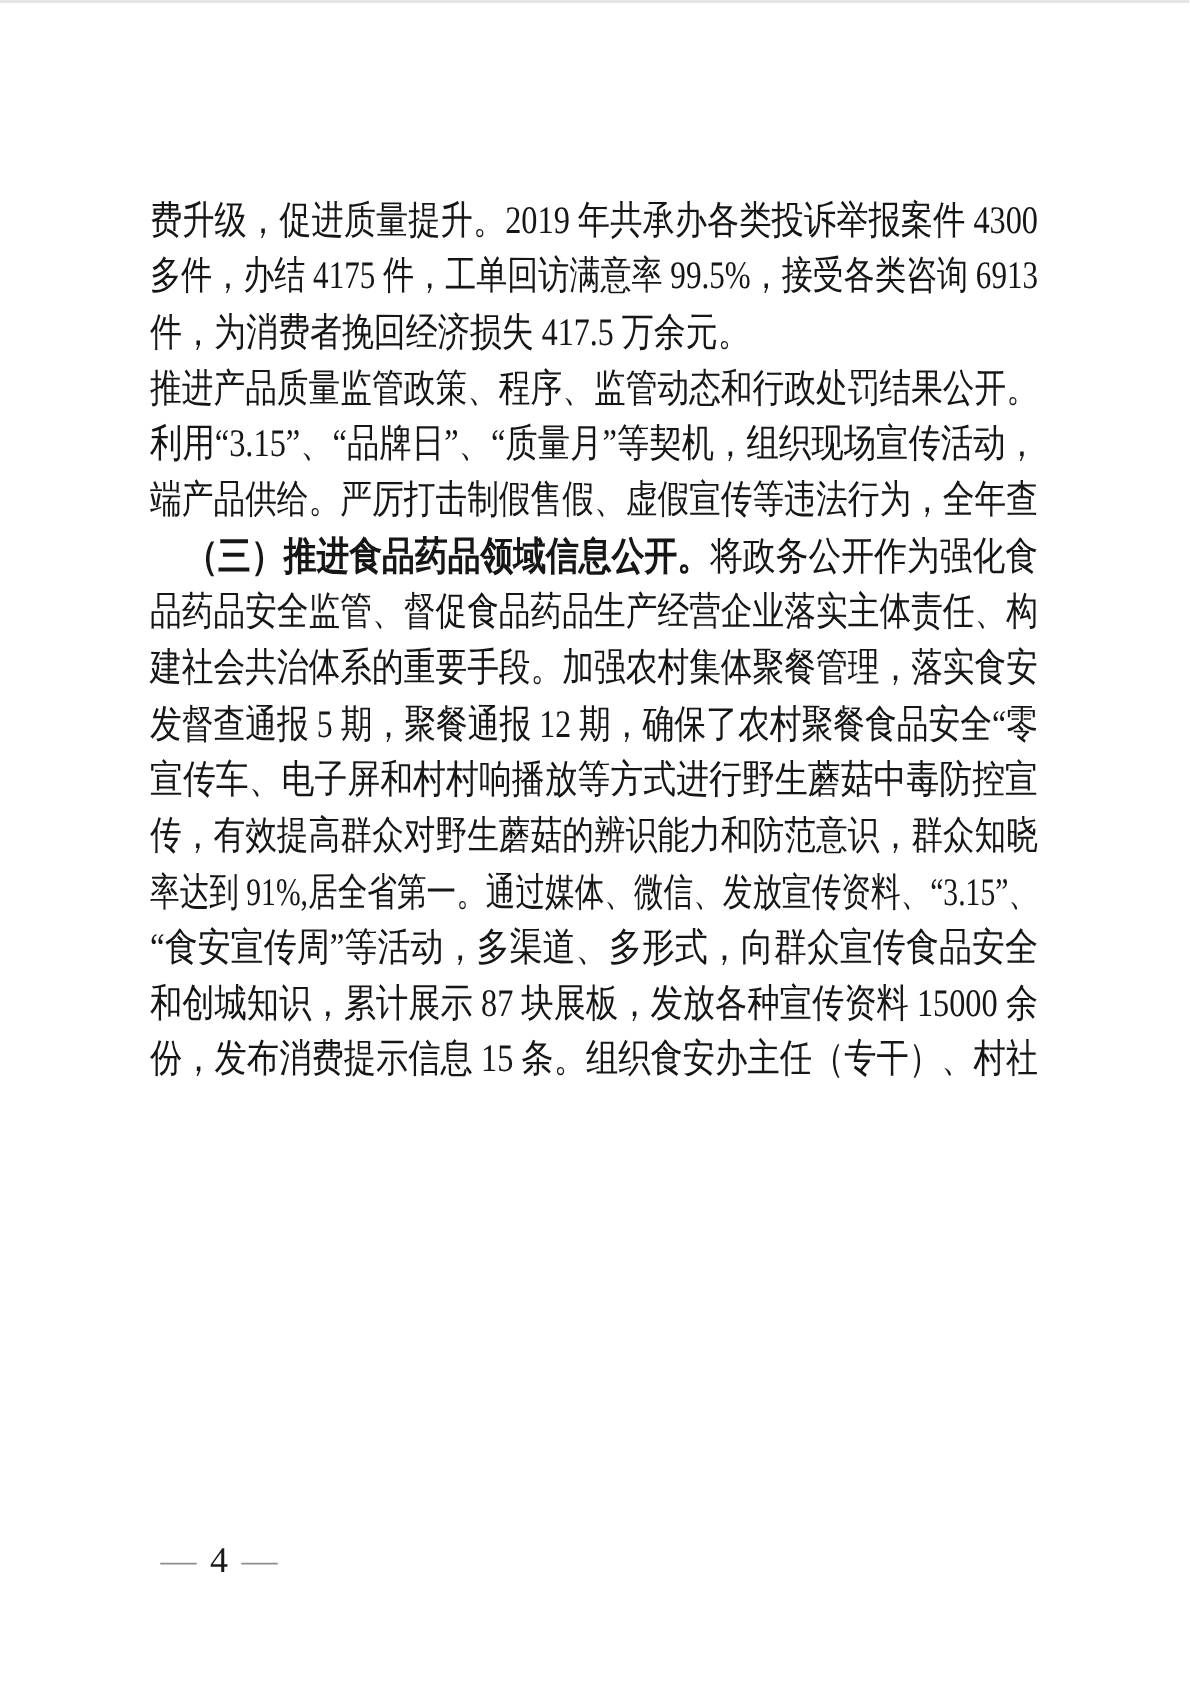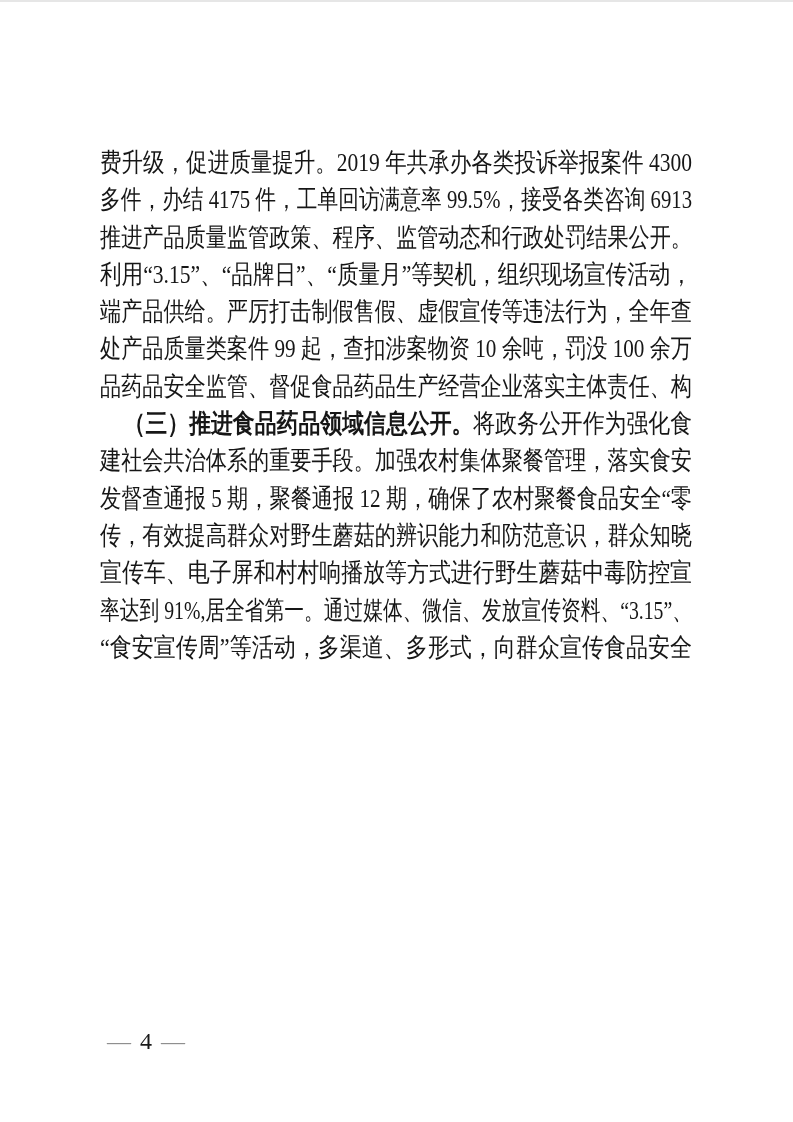--- a/index.html
+++ b/index.html
@@ -8,21 +8,21 @@
     background:#ffffff;
     position:relative;
     overflow:hidden;
     font-family:"Liberation Serif","DejaVu Serif",serif;
   }
   .scan-edge{
     position:absolute;top:0;left:0;width:793px;height:2px;
     background:#e6e6e6;
   }
   .text-block{
-    position:absolute;left:100px;top:144px;width:592px;
+    position:absolute;left:100px;top:128px;width:592px;
     color:#161616;
   }
   .line{
     height:37.3px;line-height:37.3px;
     font-size:26px;
     white-space:nowrap;
     overflow:visible;
   }
   .fit{
     display:inline-block;
@@ -45,31 +45,33 @@
   .footer .num{margin:0 9px;color:#1a1a1a;}
 </style>
 </head>
 <body>
 
 <div class="scan-edge"></div>
 
 <div class="text-block">
   <div class="line"><span class="fit" style="transform: scaleX(0.827972);"><span>费升级，促进质量提升。2019 年共承办各类投诉举报案件 4300</span></span></div>
   <div class="line"><span class="fit" style="transform: scaleX(0.796586);"><span>多件，办结 4175 件，工单回访满意率 99.5%，接受各类咨询 6913</span></span></div>
+  <div class="line para-end"><span class="fit"><span>件，为消费者挽回经济损失 417.5 万余元。</span></span></div>
 
   <div class="line"><span class="fit" style="transform: scaleX(0.813187);"><span>推进产品质量监管政策、程序、监管动态和行政处罚结果公开。</span></span></div>
   <div class="line"><span class="fit" style="transform: scaleX(0.830586);"><span>利用“3.15”、“品牌日”、“质量月”等契机，组织现场宣传活动，</span></span></div>
   <div class="line"><span class="fit" style="transform: scaleX(0.813187);"><span>端产品供给。严厉打击制假售假、虚假宣传等违法行为，全年查</span></span></div>
-  <div class="line"><span class="fit" style="transform: scaleX(0.813187);"><span>处产品质量类案件 99 起，查扣涉案物资 10 余吨，罚没 100 余万</span></span></div>
 
+  <div class="line"><span class="fit" style="transform: scaleX(0.840909);"><span class="ind ind-paren"></span><span class="bold">（三）推进食品药品领域信息公开。</span><span>将政务公开作为强化食</span></span></div>
   <div class="line"><span class="fit" style="transform: scaleX(0.813187);"><span>品药品安全监管、督促食品药品生产经营企业落实主体责任、构</span></span></div>
-  <div class="line"><span class="fit" style="transform: scaleX(0.840909);"><span class="ind ind-paren"></span><span class="bold">（三）推进食品药品领域信息公开。</span><span>将政务公开作为强化食</span></span></div>
   <div class="line"><span class="fit" style="transform: scaleX(0.813187);"><span>建社会共治体系的重要手段。加强农村集体聚餐管理，落实食安</span></span></div>
   <div class="line"><span class="fit" style="transform: scaleX(0.814813);"><span>发督查通报 5 期，聚餐通报 12 期，确保了农村聚餐食品安全“零</span></span></div>
+  <div class="line"><span class="fit" style="transform: scaleX(0.843305);"><span>宣传车、电子屏和村村响播放等方式进行野生蘑菇中毒防控宣</span></span></div>
   <div class="line"><span class="fit" style="transform: scaleX(0.813187);"><span>传，有效提高群众对野生蘑菇的辨识能力和防范意识，群众知晓</span></span></div>
-  <div class="line"><span class="fit" style="transform: scaleX(0.843305);"><span>宣传车、电子屏和村村响播放等方式进行野生蘑菇中毒防控宣</span></span></div>
   <div class="line"><span class="fit" style="transform: scaleX(0.759705);"><span>率达到 91%,居全省第一。通过媒体、微信、发放宣传资料、“3.15”、</span></span></div>
   <div class="line"><span class="fit" style="transform: scaleX(0.846811);"><span>“食安宣传周”等活动，多渠道、多形式，向群众宣传食品安全</span></span></div>
+  <div class="line"><span class="fit" style="transform: scaleX(0.827972);"><span>和创城知识，累计展示 87 块展板，发放各种宣传资料 15000 余</span></span></div>
+  <div class="line"><span class="fit" style="transform: scaleX(0.827972);"><span>份，发布消费提示信息 15 条。组织食安办主任（专干）、村社</span></span></div>
 </div>
 
 <div class="footer">
   <span class="dash">—</span><span class="num">4</span><span class="dash">—</span>
 </div>
 
 </body></html>

